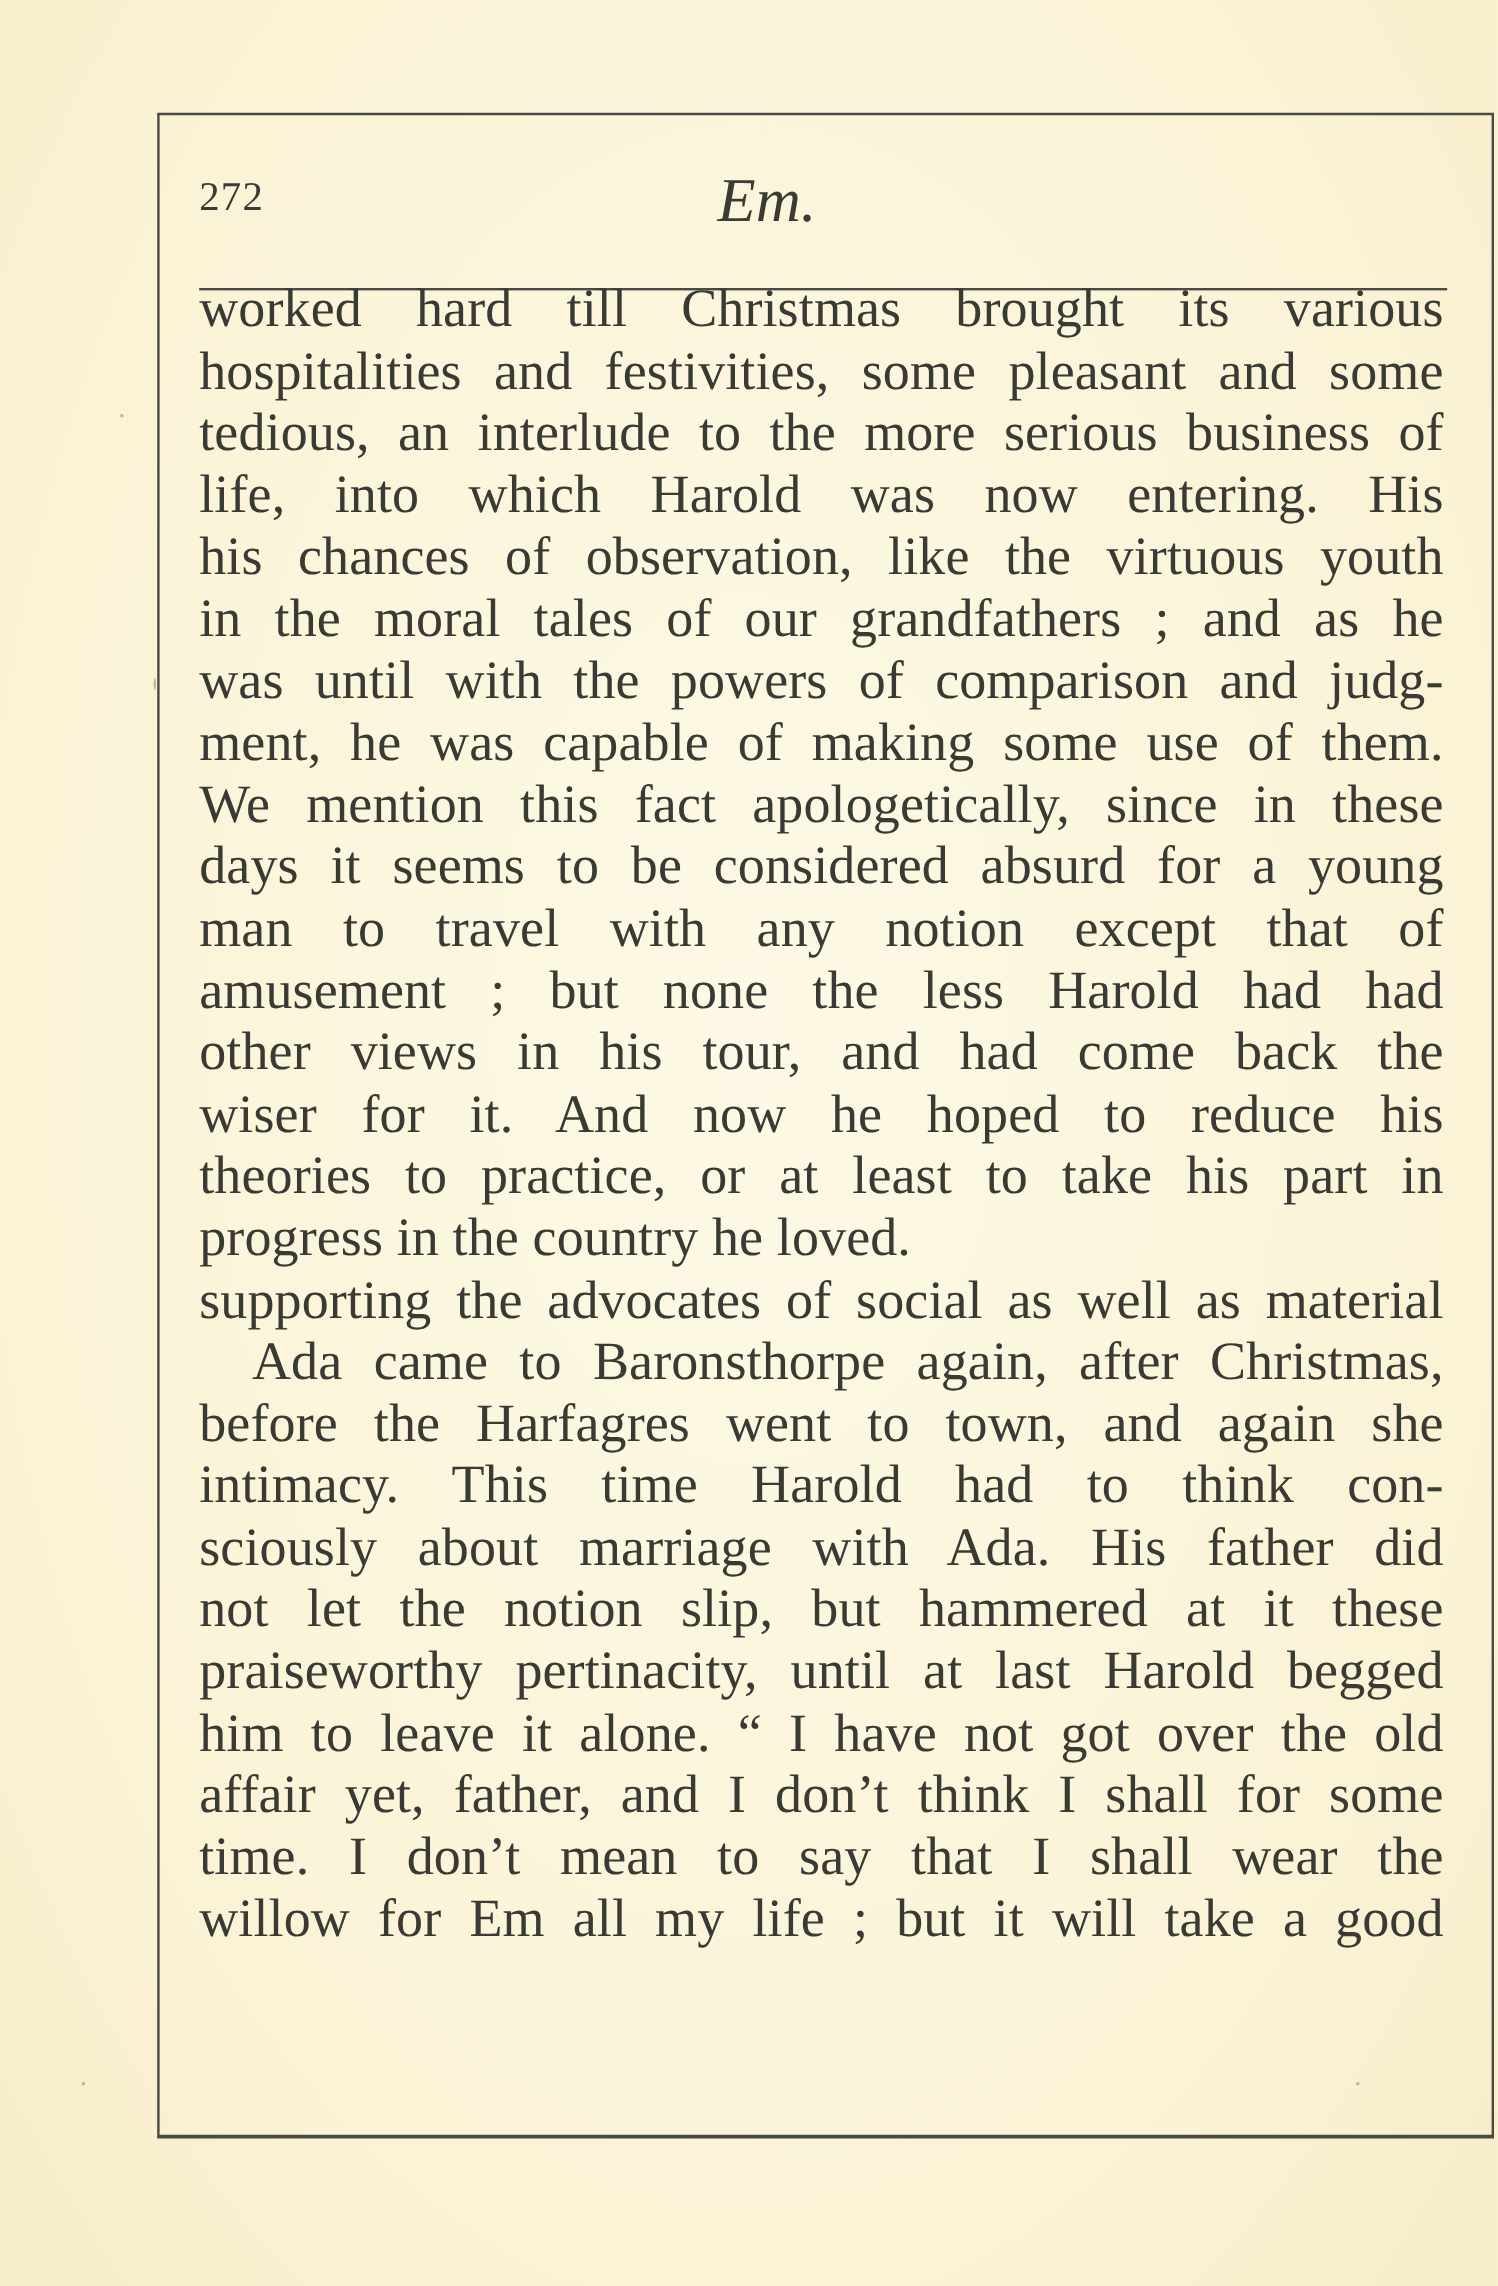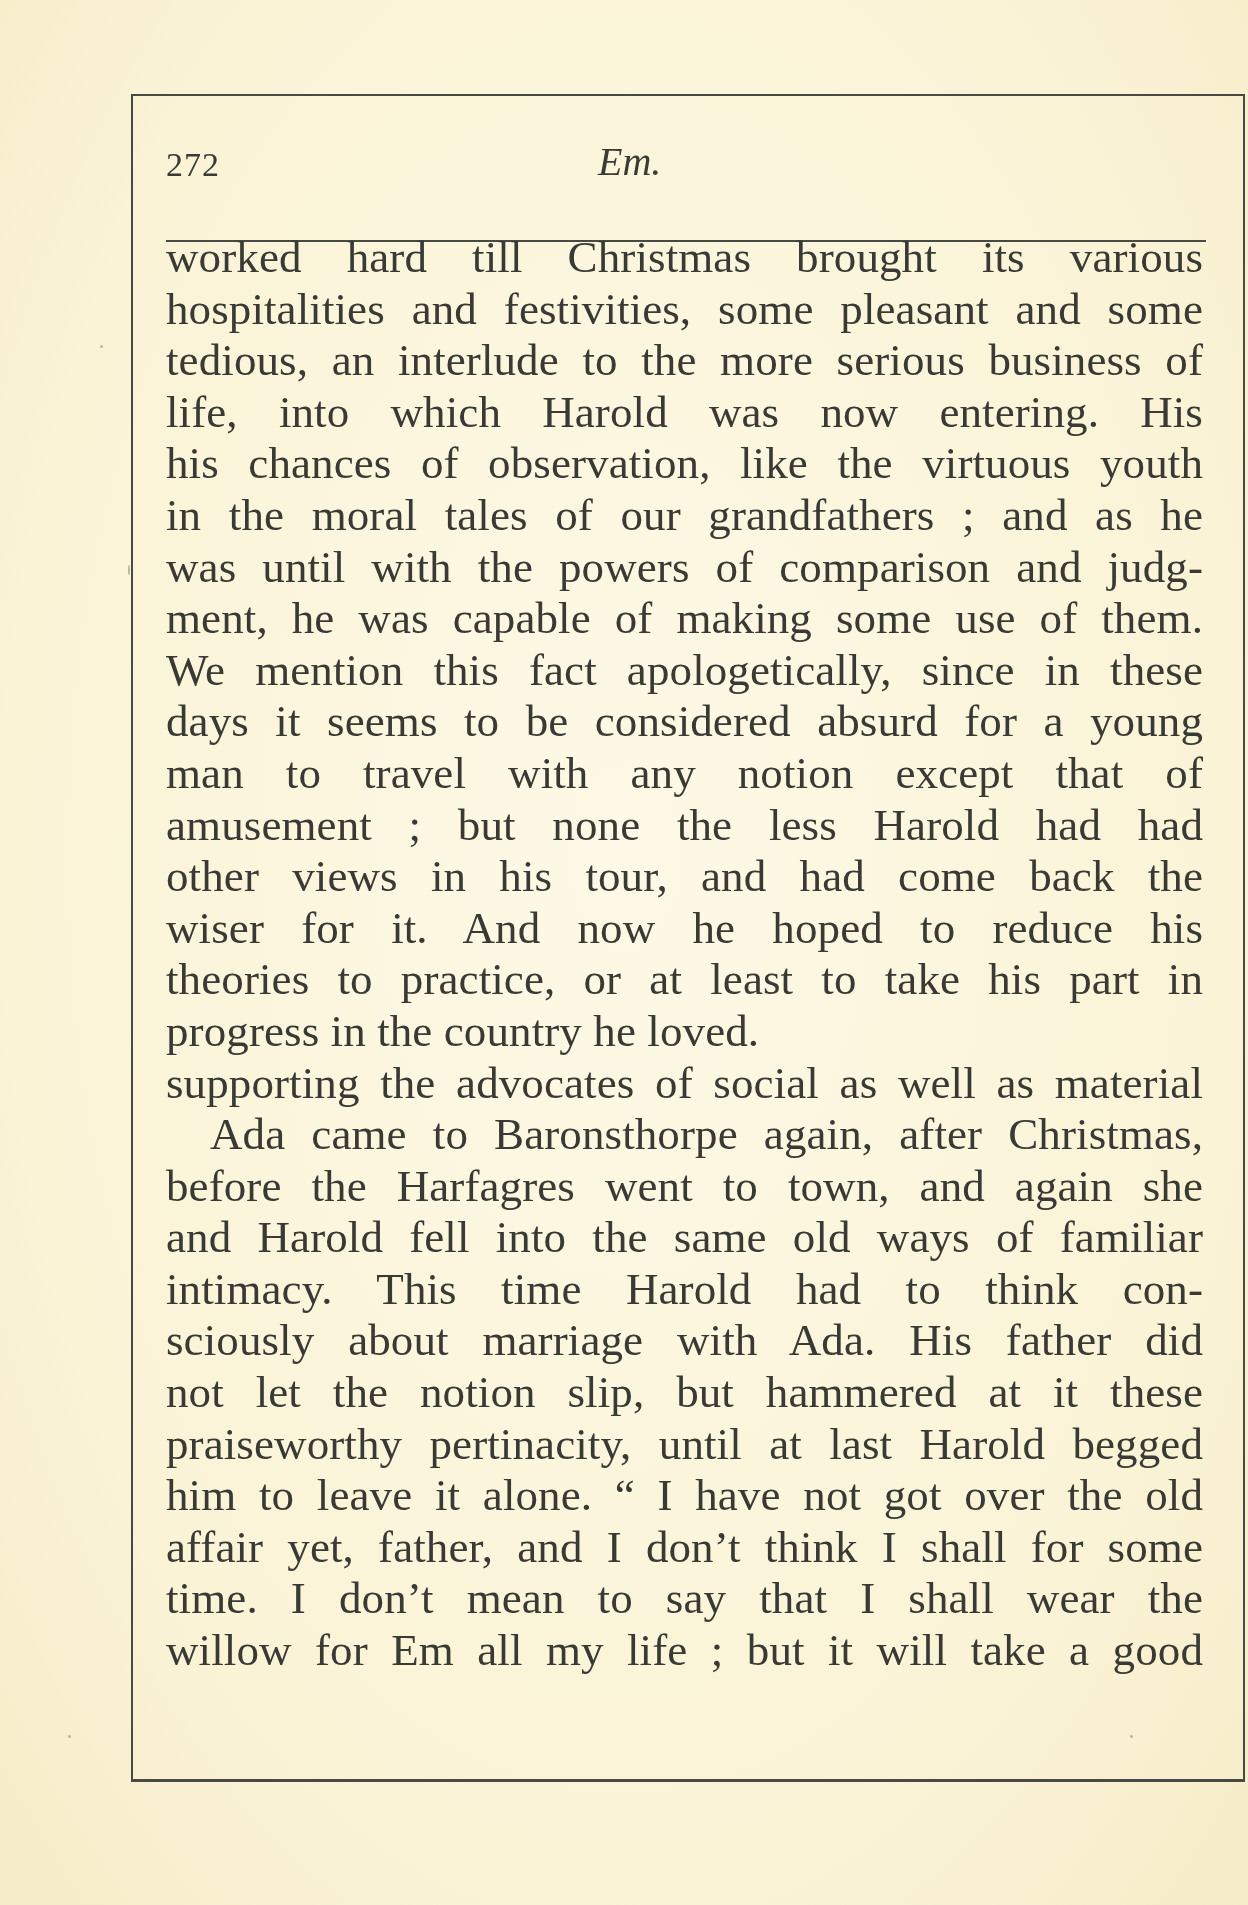--- a/index.html
+++ b/index.html
@@ -39,21 +39,21 @@
       left: 33px;
       top: 10px;
       font-size: 34px;
       letter-spacing: 1px;
       color: #3b3b36;
     }
     .head-title {
       position: absolute;
       left: 465px;
       top: 2px;
-      font-size: 40px;
+      font-size: 52px;
       font-style: italic;
       color: #3b3b36;
       text-align: right;
     }
     .head-rule {
       position: absolute;
       left: 33px;
       right: 37px;
       top: 104px;
       height: 0;
@@ -115,21 +115,20 @@
         <div class="line">amusement ; but none the less Harold had had</div>
         <div class="line">other views in his tour, and had come back the</div>
         <div class="line">wiser for it.  And now he hoped to reduce his</div>
         <div class="line">theories to practice, or at least to take his part in</div>
         <div class="line last-of-para">progress in the country he loved.</div>
         <div class="line">supporting the advocates of social as well as material</div>
       </div>
       <div>
         <div class="line indent">Ada came to Baronsthorpe again, after Christmas,</div>
         <div class="line">before the Harfagres went to town, and again she</div>
-        <div class="line">and Harold fell into the same old ways of familiar</div>
         <div class="line">intimacy.  This time Harold had to think con-</div>
         <div class="line">sciously about marriage with Ada.  His father did</div>
         <div class="line">not let the notion slip, but hammered at it these</div>
         <div class="line">praiseworthy pertinacity, until at last Harold begged</div>
         <div class="line">him to leave it alone.  “ I have not got over the old</div>
         <div class="line">affair yet, father, and I don’t think I shall for some</div>
         <div class="line">time.  I don’t mean to say that I shall wear the</div>
         <div class="line">willow for Em all my life ; but it will take a good</div>
       </div>
     </div>

